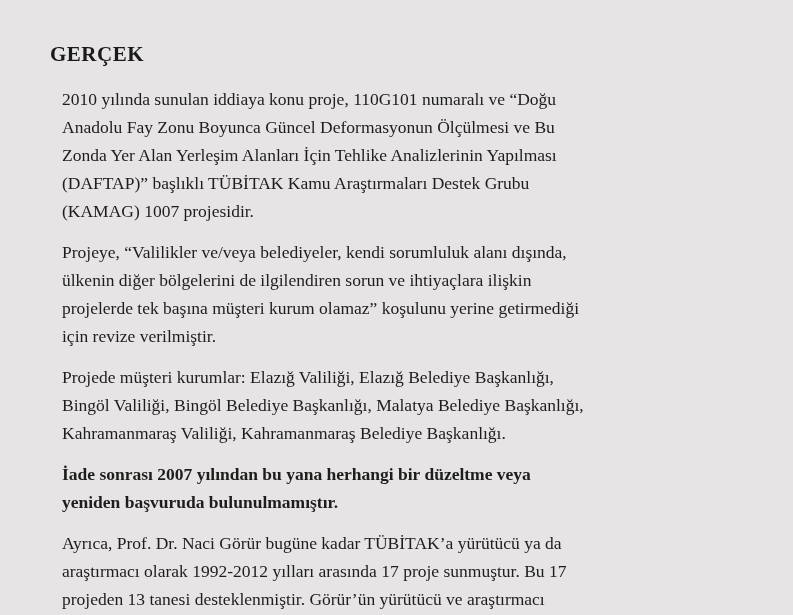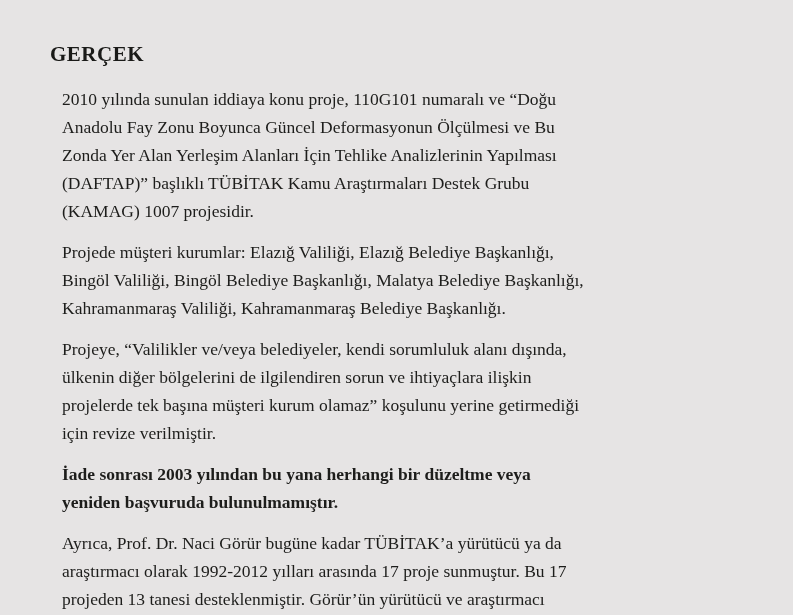--- a/index.html
+++ b/index.html
@@ -36,20 +36,20 @@
   }
 </style>
 </head>
 <body>
 
 <div class="page">
   <h1 class="heading">GERÇEK</h1>
 
   <p class="para">2010 yılında sunulan iddiaya konu proje, 110G101 numaralı ve “Doğu Anadolu Fay Zonu Boyunca Güncel Deformasyonun Ölçülmesi ve Bu Zonda Yer Alan Yerleşim Alanları İçin Tehlike Analizlerinin Yapılması (DAFTAP)” başlıklı TÜBİTAK Kamu Araştırmaları Destek Grubu (KAMAG) 1007 projesidir.</p>
 
+  <p class="para">Projeye, “Valilikler ve/veya belediyeler, kendi sorumluluk alanı dışında, ülkenin diğer bölgelerini de ilgilendiren sorun ve ihtiyaçlara ilişkin projelerde tek başına müşteri kurum olamaz” koşulunu yerine getirmediği için revize verilmiştir.</p>
+
   <p class="para">Projede müşteri kurumlar: Elazığ Valiliği, Elazığ Belediye Başkanlığı, Bingöl Valiliği, Bingöl Belediye Başkanlığı, Malatya Belediye Başkanlığı, Kahramanmaraş Valiliği, Kahramanmaraş Belediye Başkanlığı.</p>
 
-  <p class="para">Projeye, “Valilikler ve/veya belediyeler, kendi sorumluluk alanı dışında, ülkenin diğer bölgelerini de ilgilendiren sorun ve ihtiyaçlara ilişkin projelerde tek başına müşteri kurum olamaz” koşulunu yerine getirmediği için revize verilmiştir.</p>
-
-  <p class="para bold">İade sonrası 2003 yılından bu yana herhangi bir düzeltme veya yeniden başvuruda bulunulmamıştır.</p>
+  <p class="para bold">İade sonrası 2007 yılından bu yana herhangi bir düzeltme veya yeniden başvuruda bulunulmamıştır.</p>
 
   <p class="para">Ayrıca, Prof. Dr. Naci Görür bugüne kadar TÜBİTAK’a yürütücü ya da araştırmacı olarak 1992-2012 yılları arasında 17 proje sunmuştur. Bu 17 projeden 13 tanesi desteklenmiştir. Görür’ün yürütücü ve araştırmacı olarak yer aldığı ve sonuçlanan 10 projesine 2023 sabit fiyatlarıyla yaklaşık 11 milyon TL ödenek aktarılmıştır.</p>
 </div>
 
 </body></html>

